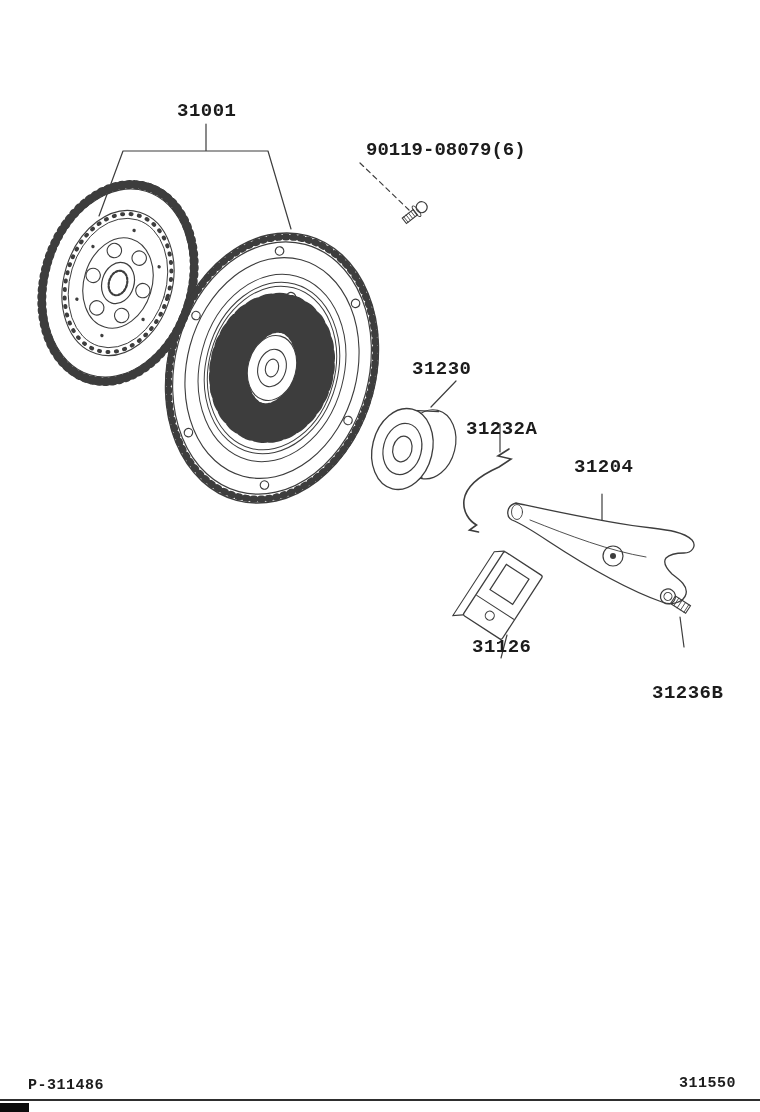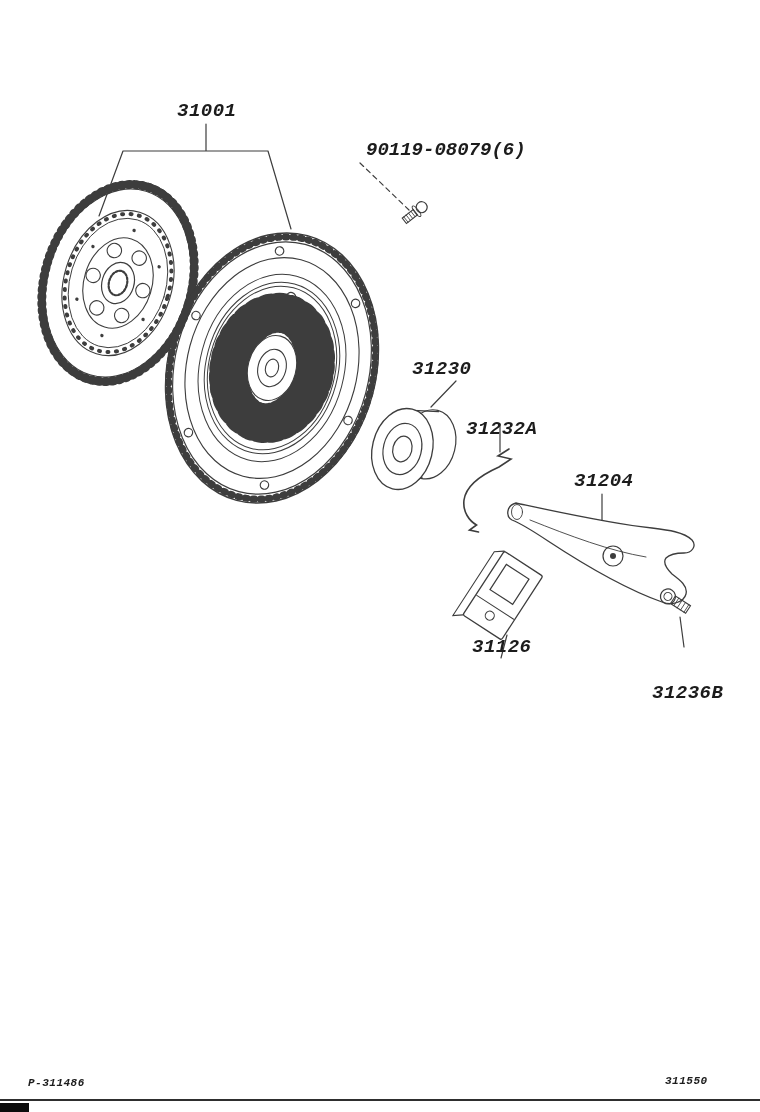--- a/index.html
+++ b/index.html
@@ -1,21 +1,21 @@
 <!DOCTYPE html>
 <html><head>
 <meta charset="utf-8">
 <style>
   html,body{margin:0;padding:0;background:#fff;}
   .page{position:relative;width:760px;height:1112px;background:#ffffff;overflow:hidden;
-        font-family:"Liberation Mono","DejaVu Sans Mono",monospace;color:#1c1c1c;font-style:italic;}
+        font-family:"Liberation Mono","DejaVu Sans Mono",monospace;color:#1c1c1c;}
   .art{position:absolute;left:0;top:0;}
   .callout{position:absolute;font-size:19px;font-weight:700;letter-spacing:.5px;white-space:nowrap;color:#1c1c1c;}
   .callout.long{font-size:19px;letter-spacing:0;}
-  .code{position:absolute;font-size:11px;font-weight:700;letter-spacing:.5px;color:#1c1c1c;}
+  .code{position:absolute;font-size:15px;font-weight:700;letter-spacing:.5px;color:#1c1c1c;}
   .rule{position:absolute;left:0;top:1099px;width:760px;height:2px;background:#2e2e2e;}
   .corner{position:absolute;left:0;top:1103px;width:29px;height:9px;background:#0c0c0c;}
 </style>
 </head>
 <body>
 
 <div class="page">
 
   <svg class="art" width="760" height="1112" viewBox="0 0 760 1112">
     <g stroke="#3d3d3d" fill="none" stroke-width="1.2" stroke-linecap="round">
@@ -129,22 +129,22 @@
         <path d="M413 210.6 V217.4 M416 210.6 V217.4 M419 210.6 V217.4 M422 210.6 V217.4" stroke-width="0.8"></path>
       </g>
 
     </g>
   </svg>
 
   <div class="callout" style="left:177px;top:100px">31001</div>
   <div class="callout long" style="left:366px;top:139px">90119-08079(6)</div>
   <div class="callout" style="left:412px;top:358px">31230</div>
   <div class="callout" style="left:466px;top:418px">31232A</div>
-  <div class="callout" style="left:574px;top:470px">31204</div>
+  <div class="callout" style="left:574px;top:456px">31204</div>
   <div class="callout" style="left:472px;top:636px">31126</div>
   <div class="callout" style="left:652px;top:682px">31236B</div>
 
   <div class="code" style="left:28px;top:1077px">P-311486</div>
-  <div class="code" style="left:665px;top:1075px">311550</div>
+  <div class="code" style="left:679px;top:1075px">311550</div>
   <div class="rule"></div>
   <div class="corner"></div>
 
 </div>
 
 </body></html>

